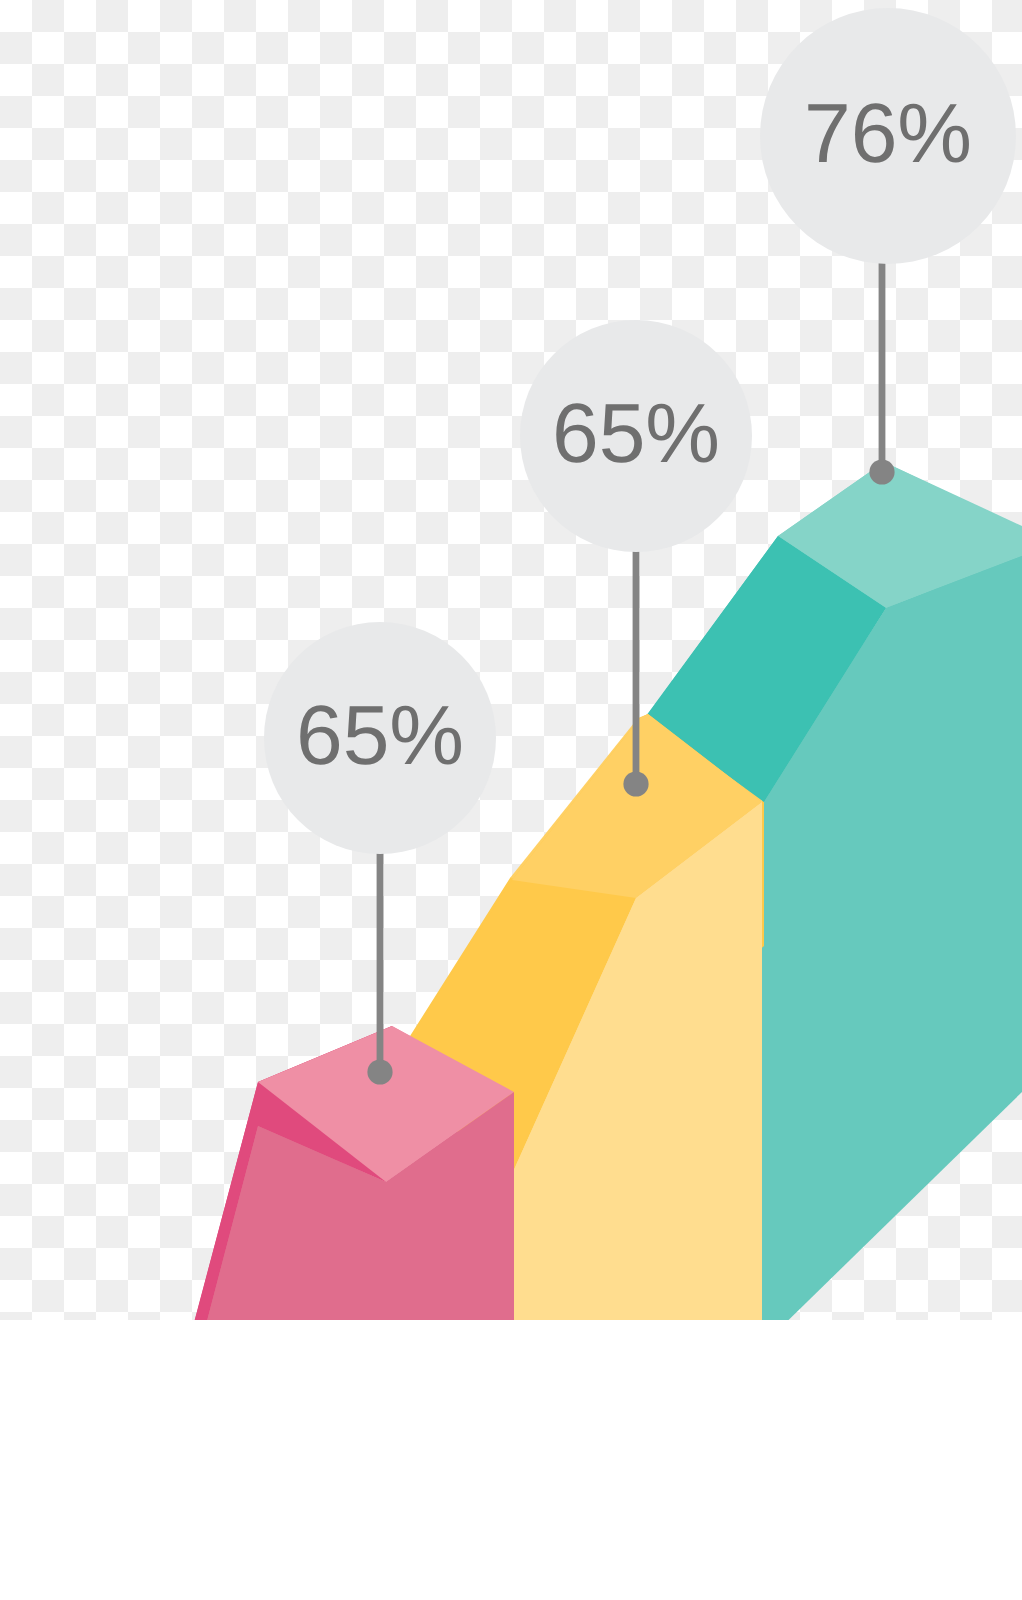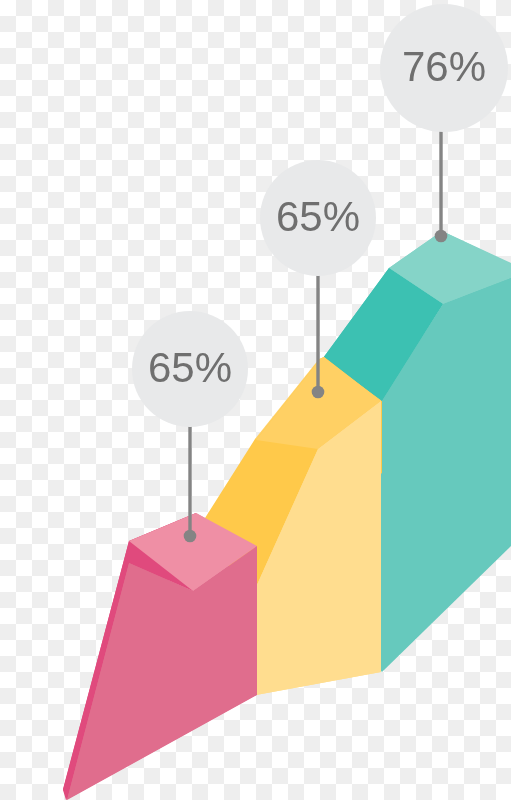--- a/index.html
+++ b/index.html
@@ -7,21 +7,21 @@
     margin: 0;
     padding: 0;
     background: #ffffff;
   }
   body {
     font-family: "Liberation Sans", sans-serif;
   }
   #stage {
     position: relative;
     width: 511px;
-    height: 800px;
+    height: 660px;
     overflow: hidden;
     
     background-color: #ffffff;
     background-image:
       linear-gradient(45deg, #eeeeee 25%, transparent 25%, transparent 75%, #eeeeee 75%),
       linear-gradient(45deg, #eeeeee 25%, transparent 25%, transparent 75%, #eeeeee 75%);
     background-size: 32px 32px;
     background-position: 0 0, 16px 16px;
   }
   #chart-svg {

